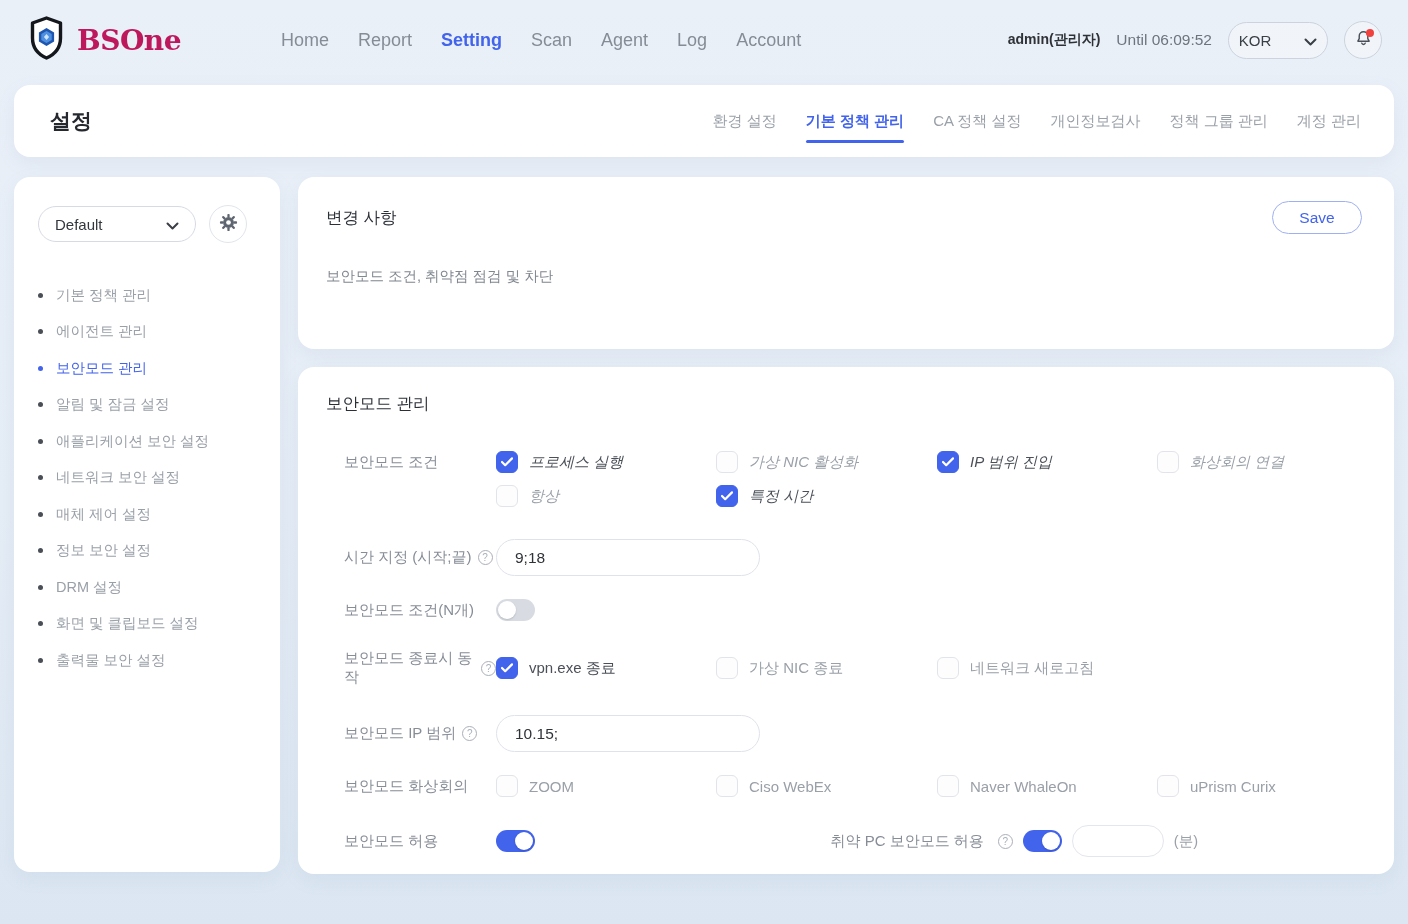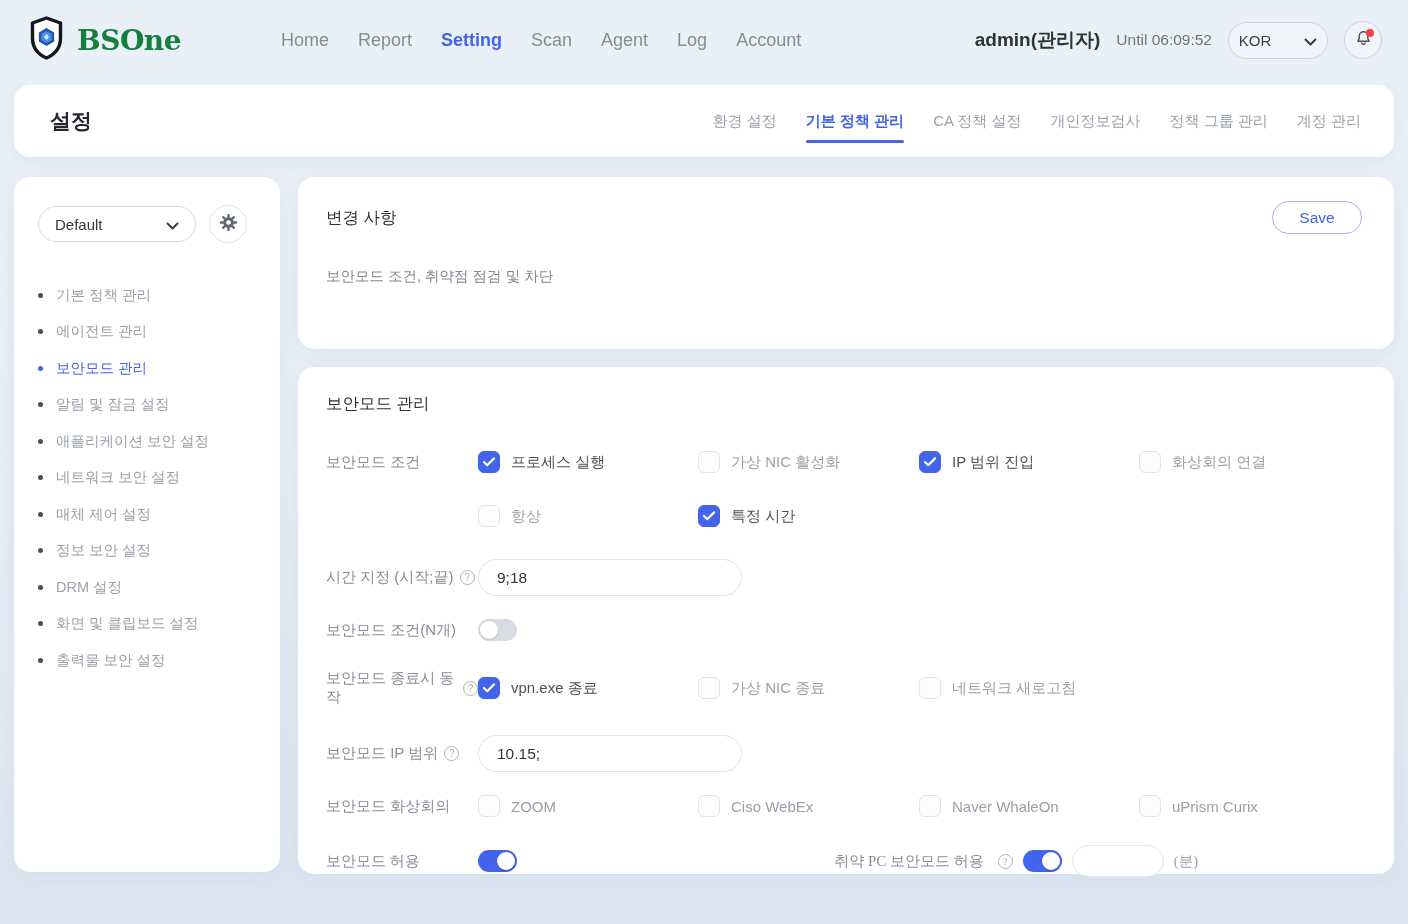--- a/index.html
+++ b/index.html
@@ -5,26 +5,26 @@
   * { margin:0; padding:0; box-sizing:border-box; }
   html,body { width:1408px; height:924px; overflow:hidden; }
   body {
     font-family:"Liberation Sans", sans-serif;
     background:linear-gradient(180deg,#eaf0f8 0%, #e5edf6 55%, #dbe6f2 100%);
     color:#2b2f36;
   }
   
   .header { height:80px; display:flex; align-items:center; padding:0 26px; }
   .brand { display:flex; align-items:center; gap:10px; }
-  .brand-name { font-family:"DejaVu Serif", serif; font-weight:bold; font-size:28px; color:#15803d; letter-spacing:-0.5px; }
+  .brand-name { font-family:"DejaVu Serif", serif; font-weight:bold; font-size:28px; color:#be185d; letter-spacing:-0.5px; }
   .nav { display:flex; gap:29px; margin-left:100px; font-size:18px; color:#868c95; }
   .nav-item { cursor:pointer; }
   .nav-item.active { color:#4263EB; font-weight:bold; }
   .header-right { margin-left:auto; display:flex; align-items:center; gap:16px; }
-  .user-name { font-weight:bold; font-size:19px; color:#2e3237; }
+  .user-name { font-weight:bold; font-size:14px; color:#2e3237; }
   .session { font-size:15.5px; color:#6e747d; }
   .lang-pill { width:100px; height:37px; border:1px solid #ccd3dd; border-radius:19px;
     display:flex; align-items:center; justify-content:center; gap:33px;
     font-size:15px; color:#3a3f46; background:rgba(255,255,255,0.35); cursor:pointer; }
   .bell-btn { width:38px; height:38px; border:1px solid #ccd3dd; border-radius:50%;
     display:flex; align-items:center; justify-content:center; position:relative;
     background:rgba(255,255,255,0.35); cursor:pointer; }
   .bell-dot { position:absolute; top:7px; right:7px; width:8px; height:8px; border-radius:50%; background:#F0413E; }
   
   .card { background:#fff; border-radius:16px; box-shadow:0 6px 18px rgba(130,152,190,0.10); }
@@ -53,43 +53,43 @@
   .changes { height:172px; padding:24px 32px 0 28px; }
   .changes-head { display:flex; align-items:center; }
   .card-title { font-size:16.5px; font-weight:normal; color:#2b2f36; }
   .save-btn { margin-left:auto; width:90px; height:33px; border:1.5px solid #9fb0f2; border-radius:17px;
     background:#fff; color:#4263EB; font-size:15.5px; font-family:inherit;
     display:flex; align-items:center; justify-content:center; cursor:pointer; }
   .changes-desc { margin-top:33px; font-size:14.5px; color:#81878f; }
   
   .security { height:507px; padding:26px 28px; }
   .sec-title { margin-bottom:36px; }
-  .frow { display:flex; align-items:center; margin-bottom:28px; }
+  .frow { display:flex; align-items:center; margin-bottom:28px;margin-left:18px; }
   .flabel { width:152px; flex:none; display:flex; align-items:center; gap:6px; font-size:15px; color:#878d97; }
   .info { width:15px; height:15px; border-radius:50%; border:1px solid #aab0b8; color:#aab0b8;
     font-size:10px; line-height:13px; text-align:center; flex:none; }
   .cgrid { flex:1; display:grid; grid-template-columns:220px 221px 220px 1fr; align-items:center; }
-  .cstack { flex:1; display:flex; flex-direction:column; gap:32px; }
+  .cstack { flex:1; display:flex; flex-direction:column; gap:12px;font-style:italic; }
   .cb { display:flex; align-items:center; gap:11px; cursor:pointer; }
   .cb-box { width:22px; height:22px; border-radius:6px; border:1.5px solid #e1e4ea; background:#fdfdfe;
     display:flex; align-items:center; justify-content:center; flex:none; }
   .cb-box svg { visibility:hidden; }
   .cb.checked .cb-box { background:#4263EB; border-color:#4263EB; }
   .cb.checked .cb-box svg { visibility:visible; }
   .cb-label { font-size:15px; color:#9aa0a8; }
   .cb.checked .cb-label { color:#4b5058; }
   .pill-input { width:264px; height:37px; border:1px solid #dfe3e9; border-radius:18.5px;
     padding:0 18px; font-size:15.5px; color:#2f3338; font-family:inherit; outline:none; background:#fff; }
   .toggle { width:39px; height:22px; border-radius:11px; background:#d8dce2; position:relative; cursor:pointer; flex:none; }
   .toggle .knob { position:absolute; top:2px; left:2px; width:18px; height:18px; border-radius:50%;
     background:#fff; box-shadow:0 1px 2px rgba(0,0,0,0.15); }
   .toggle.on { background:#4263EB; }
   .toggle.on .knob { left:auto; right:2px; }
   .row-input { margin-bottom:23px; }
-  .last-row { margin-bottom:0;font-family:Liberation Serif, serif; }
+  .last-row { margin-bottom:0; }
   .vuln-group { margin-left:auto; margin-right:168px; display:flex; align-items:center; gap:10px; }
   .vuln-label { display:flex; align-items:center; gap:14px; font-size:15px; color:#878d97; }
   .min-input { width:92px; height:32px; border:1px solid #e3e6ec; border-radius:16px;
     padding:0 14px; font-size:14px; color:#2f3338; font-family:inherit; outline:none; background:#fff; }
   .min-unit { font-size:14.5px; color:#9aa0a8; }
 </style>
 </head>
 <body>
 
 <div class="header">

